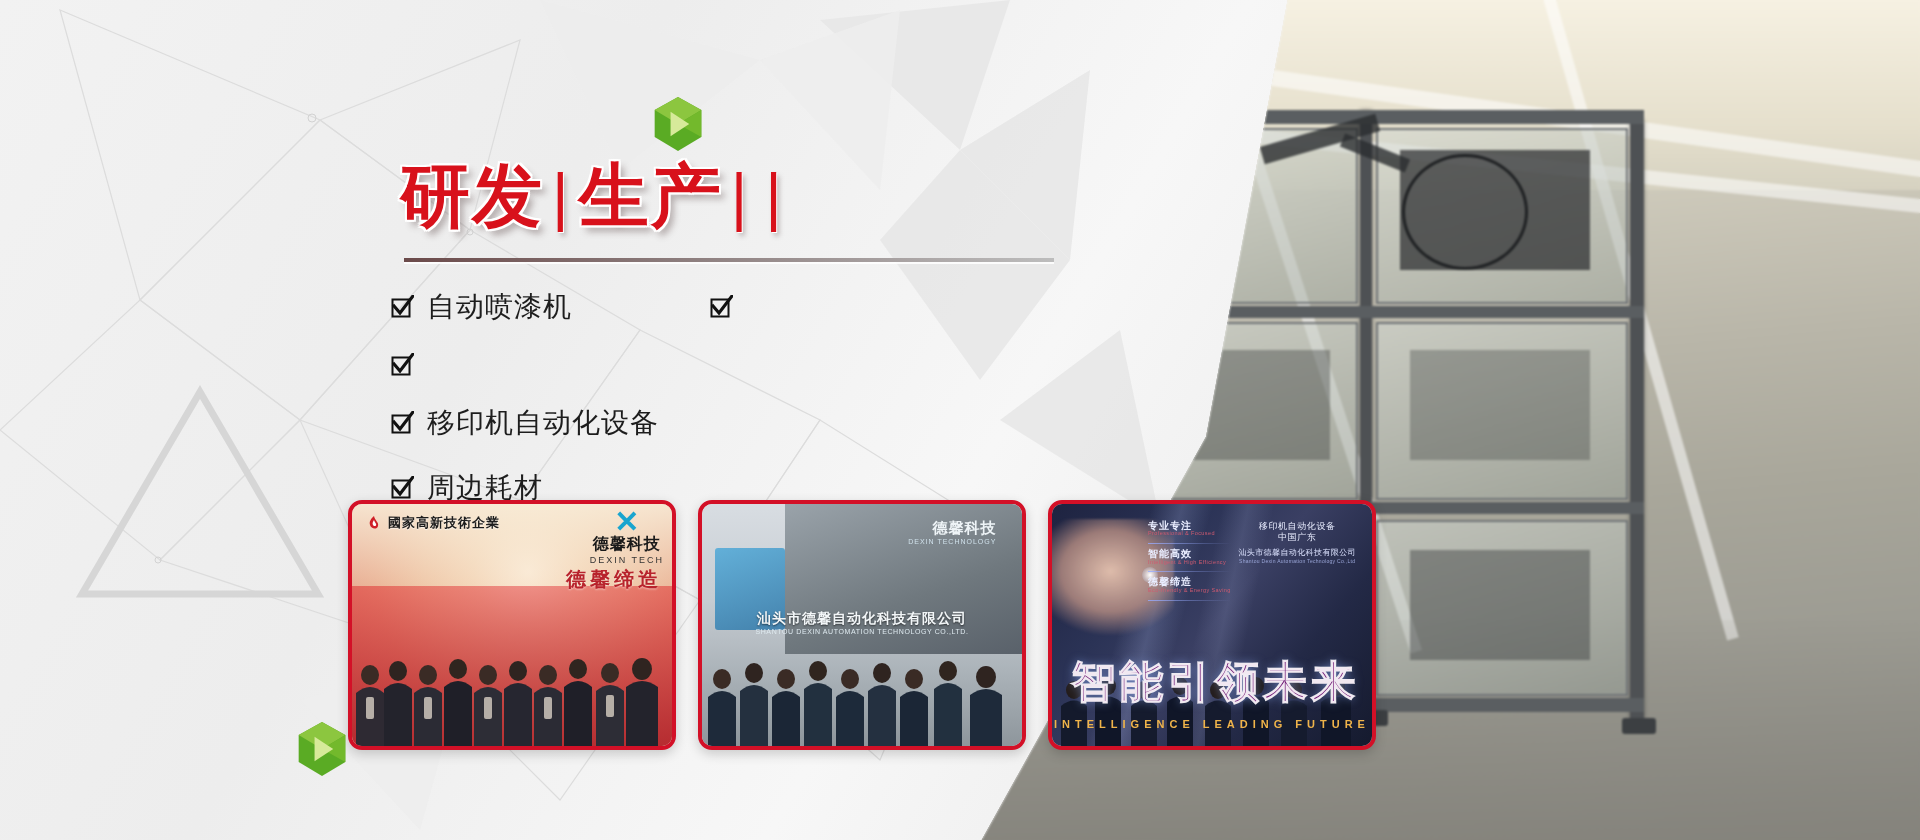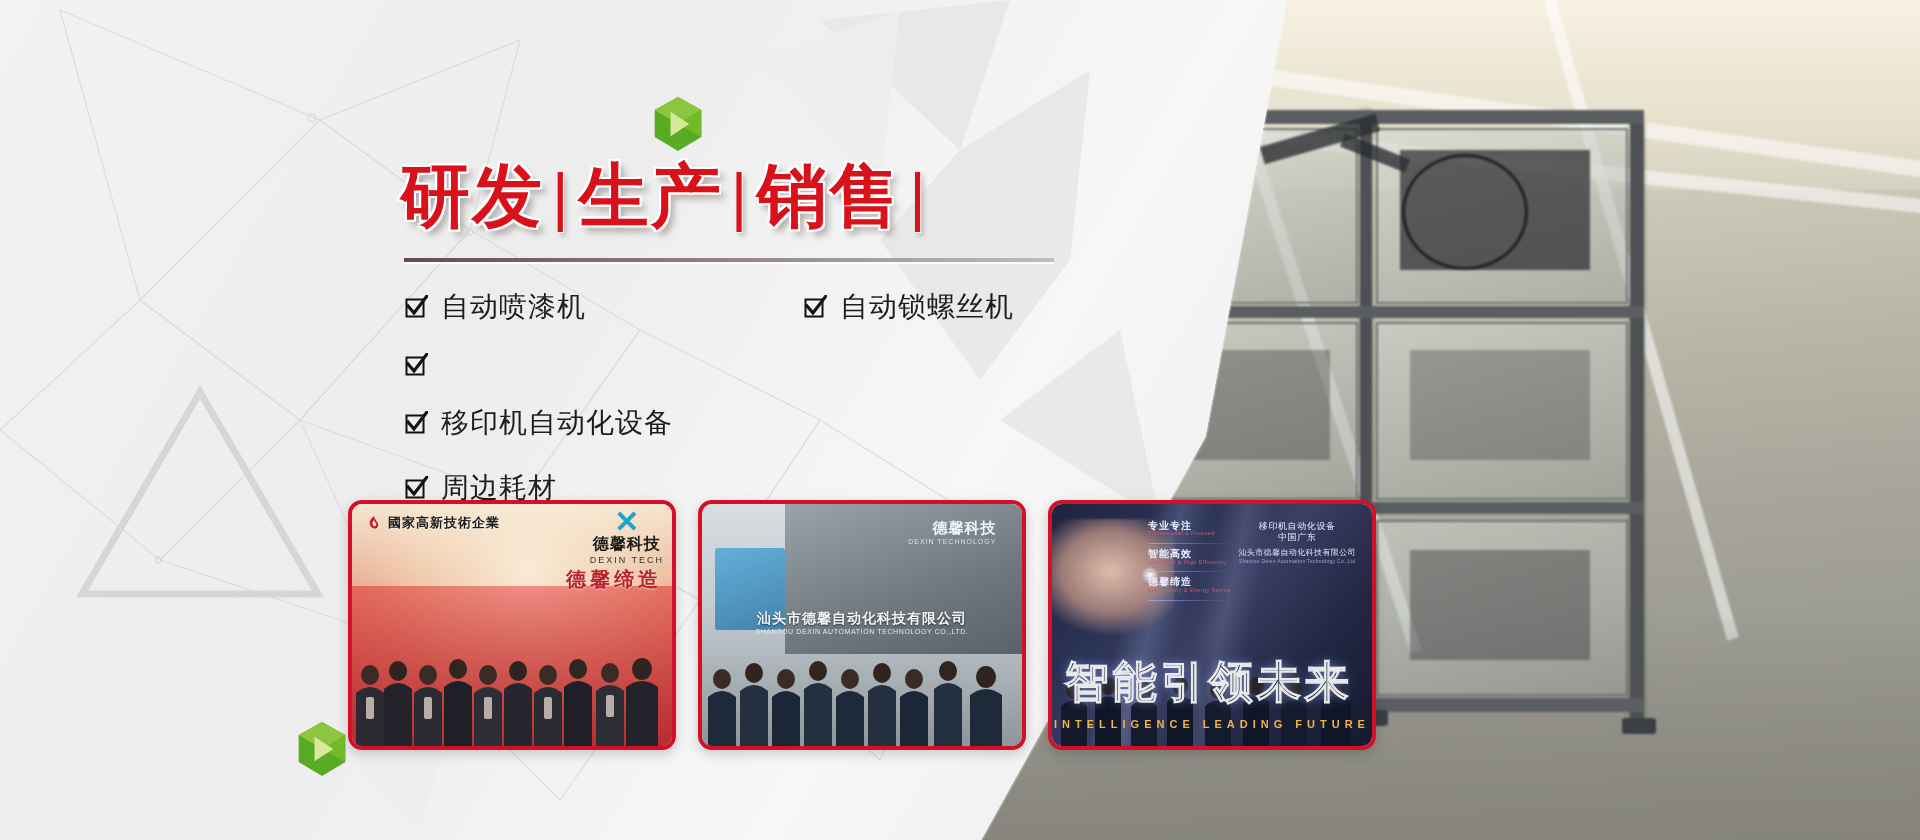--- a/index.html
+++ b/index.html
@@ -77,23 +77,23 @@
   .hex svg{display:block;}
 
   .rule{
     position:absolute;left:404px;top:258px;width:650px;height:4px;
     background:linear-gradient(90deg,#6b4a4a,#8a7a7a 40%,#bdbdbd 100%);
     box-shadow:0 2px 0 rgba(255,255,255,.85);
   }
 
   
   .checklist{
-    position:absolute;left:404px;top:288px;
+    position:absolute;left:390px;top:288px;
     width:610px;
-    display:grid;grid-template-columns:1fr;
+    display:grid;grid-template-columns:1fr 1fr;
     row-gap:24px;column-gap:10px;gap:27px;
   }
   .chk-item{display:flex;align-items:center;gap:13px;}
   .chk-box{
     width:24px;height:24px;flex:0 0 24px;position:relative;
   }
   .chk-box svg{display:block;}
   .chk-label{
     font-size:28px;color:#1d1d1d;letter-spacing:1px;
     font-family:"Liberation Sans","DejaVu Sans",sans-serif;
@@ -169,22 +169,22 @@
   .c3-left{position:absolute;left:30%;top:7%;line-height:1.05;}
   .c3-left .zh{font-size:10px;color:#e9edff;font-weight:bold;letter-spacing:1px;}
   .c3-left .en{font-size:5.5px;color:#cf5a70;letter-spacing:.4px;margin-bottom:6px;}
   .c3-left .bar{height:1px;background:linear-gradient(90deg,rgba(150,170,255,.8),rgba(150,170,255,0));margin-bottom:5px;}
   .c3-right{position:absolute;right:5%;top:7%;text-align:center;line-height:1.25;}
   .c3-right .zh{font-size:9px;color:#e9edff;letter-spacing:.6px;}
   .c3-right .co{font-size:8px;color:#dde3ff;letter-spacing:.4px;margin-top:5px;}
   .c3-right .en{font-size:5px;color:#9aa6d8;letter-spacing:.3px;}
   .c3-big{
     position:absolute;left:4%;right:4%;bottom:34px;
-    font-size:44px;font-weight:bold;letter-spacing:4px;color:#0f172a;
-    text-align:left;
+    font-size:44px;font-weight:bold;letter-spacing:4px;color:#701a75;
+    text-align:right;
     text-shadow:0 0 10px rgba(150,180,255,.6);
     -webkit-text-stroke:1px rgba(255,255,255,.9);
   }
   .c3-sub{
     position:absolute;left:0;right:0;bottom:16px;text-align:center;
     font-size:11px;letter-spacing:5px;color:#f0b44a;font-weight:bold;
   }
   .c3-people{position:absolute;left:0;right:0;bottom:0;height:34%;}
 
   
@@ -294,21 +294,20 @@
       <polygon points="30,31 55,16 55,45" fill="#73b92c"></polygon>
       <polygon points="22,18 42,31 22,44" fill="#d7ea9a"></polygon>
     </svg>
   </div>
 
   <div class="headline">
     <span>研发</span>
     <span class="sep">|</span>
     <span>生产</span>
     <span class="sep">|</span>
-    <span>销售</span>
     <span class="sep">|</span>
   </div>
 
   <div class="rule"></div>
 
   <div class="checklist">
 
     <div class="chk-item">
       <span class="chk-box">
         <svg viewBox="0 0 24 24" width="24" height="24">
@@ -319,21 +318,20 @@
       <span class="chk-label">自动喷漆机</span>
     </div>
 
     <div class="chk-item">
       <span class="chk-box">
         <svg viewBox="0 0 24 24" width="24" height="24">
           <rect x="2.5" y="4.5" width="17" height="17" fill="none" stroke="#111" stroke-width="2"></rect>
           <path d="M4 11 L10 18 L23 1" fill="none" stroke="#111" stroke-width="3.2" stroke-linecap="square"></path>
         </svg>
       </span>
-      <span class="chk-label">自动锁螺丝机</span>
     </div>
 
     <div class="chk-item">
       <span class="chk-box">
         <svg viewBox="0 0 24 24" width="24" height="24">
           <rect x="2.5" y="4.5" width="17" height="17" fill="none" stroke="#111" stroke-width="2"></rect>
           <path d="M4 11 L10 18 L23 1" fill="none" stroke="#111" stroke-width="3.2" stroke-linecap="square"></path>
         </svg>
       </span>
     </div>

